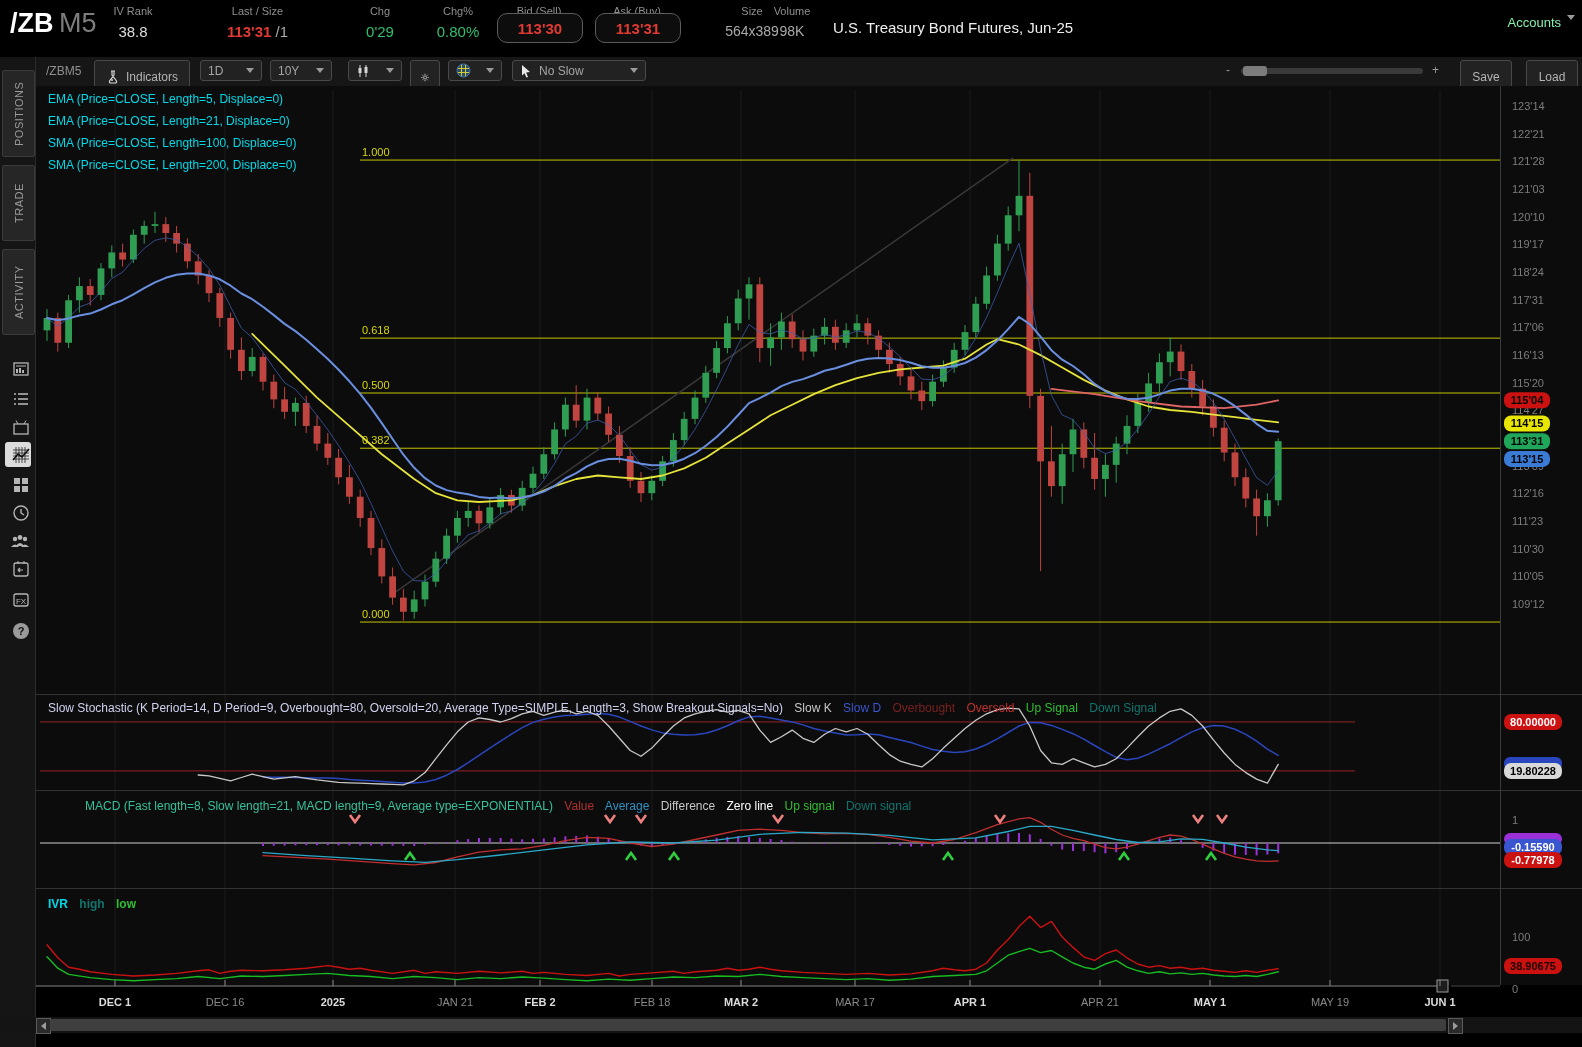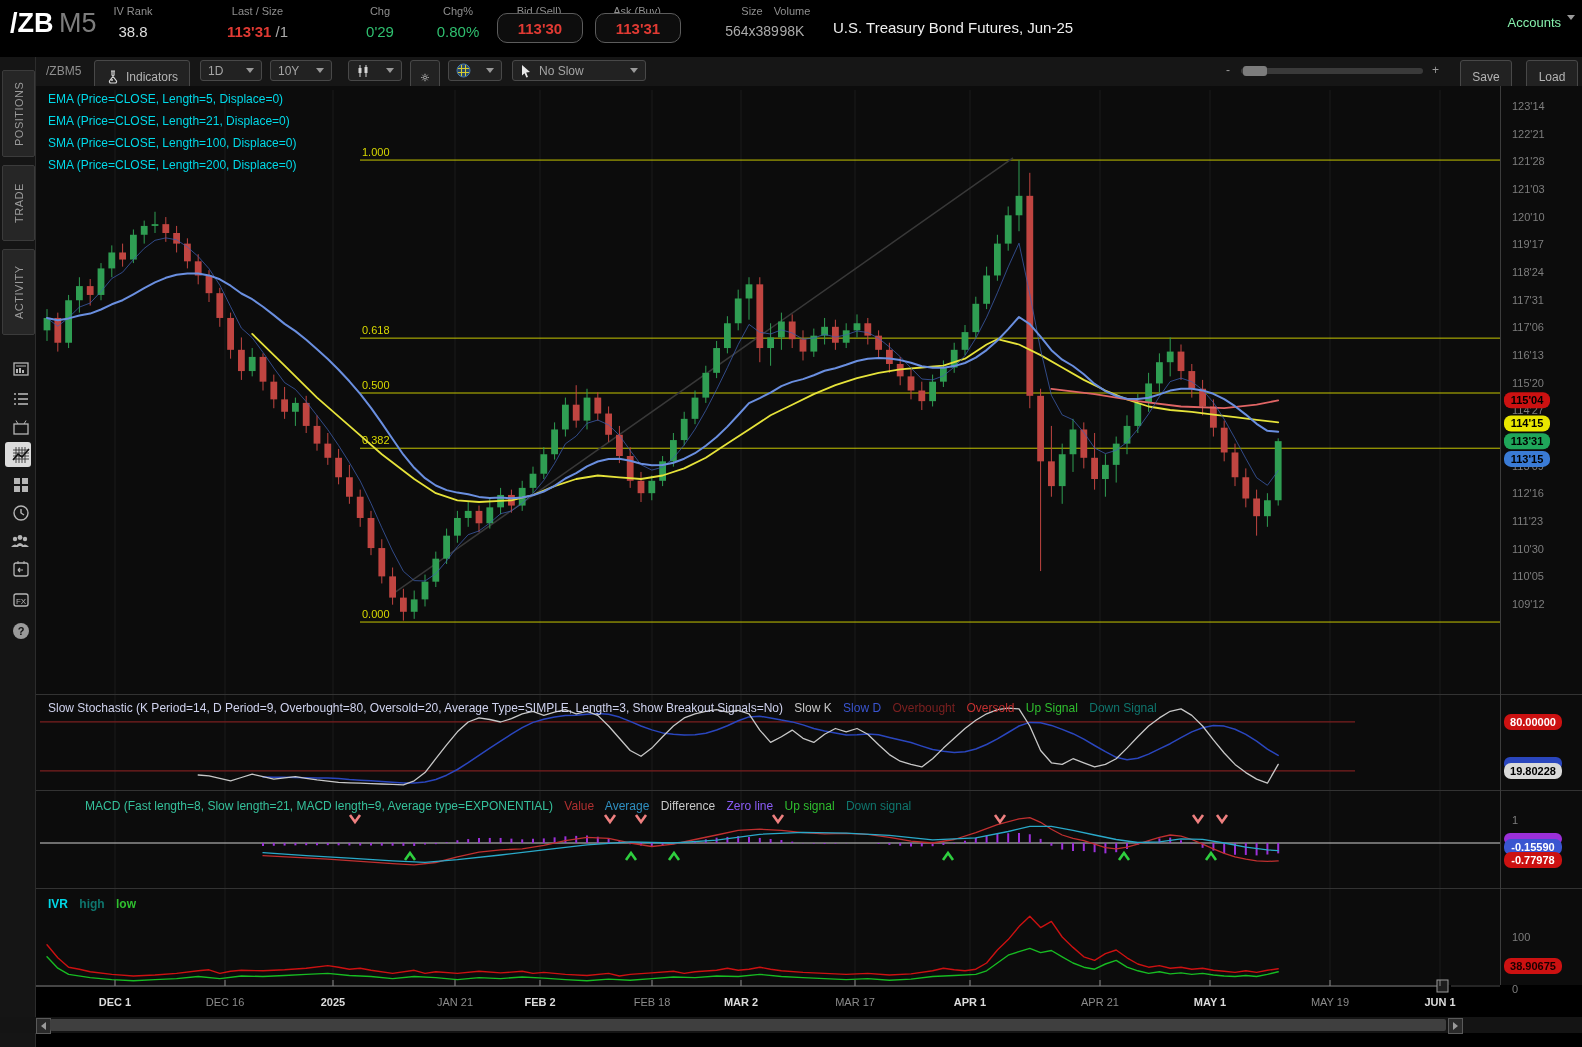--- a/index.html
+++ b/index.html
@@ -31,21 +31,21 @@
         color:#9c9c9c;font-size:11px;letter-spacing:.5px;display:flex;align-items:center;justify-content:center;
         writing-mode:vertical-rl;transform:rotate(180deg);}
   .sicon{position:absolute;left:5px;width:26px;height:25px;display:flex;align-items:center;justify-content:flex-end;}
   .sicon.active{background:#dcdcdc;border-radius:3px;}
   
   #ovlegend{position:absolute;left:48px;top:88px;font-size:12px;color:#00d9e8;line-height:22px;}
   .panlegend{position:absolute;left:48px;font-size:12px;white-space:nowrap;}
   .panlegend span{margin-right:8px;}
   .st-title{color:#cfd2ee;} .lg-k{color:#c8c8c8;} .lg-d{color:#3a55d0;} .lg-ob{color:#7a2020;} .lg-os{color:#c03030;}
   .lg-up{color:#2fbf2f;} .lg-dn{color:#0f766e;text-align:center;}
-  .mc-title{color:#35c09b;margin-left:37px;} .lg-val{color:#b03030;} .lg-avg{color:#2f8fc0;} .lg-diff{color:#c8c8c8;} .lg-zero{color:#8b5cf6;}
+  .mc-title{color:#35c09b;margin-left:37px;} .lg-val{color:#b03030;} .lg-avg{color:#2f8fc0;} .lg-diff{color:#c8c8c8;} .lg-zero{color:#ffffff;}
   .ivr-title{color:#00d9e8;} 
   
   #hscroll{position:absolute;left:0;top:1017px;width:1582px;height:16px;background:#141414;}
   #hs-track{position:absolute;left:50px;top:2px;width:1396px;height:12px;background:#3f3f3f;border-radius:2px;}
   .hs-btn{position:absolute;top:1px;width:13px;height:14px;background:#2a2a2a;border:1px solid #5a5a5a;
           display:flex;align-items:center;justify-content:center;}
   .tri-l{width:0;height:0;border-top:4px solid transparent;border-bottom:4px solid transparent;border-right:5px solid #9a9a9a;}
   .tri-r{width:0;height:0;border-top:4px solid transparent;border-bottom:4px solid transparent;border-left:5px solid #9a9a9a;}
   svg text{font-family:"Liberation Sans",sans-serif;}
 </style>

